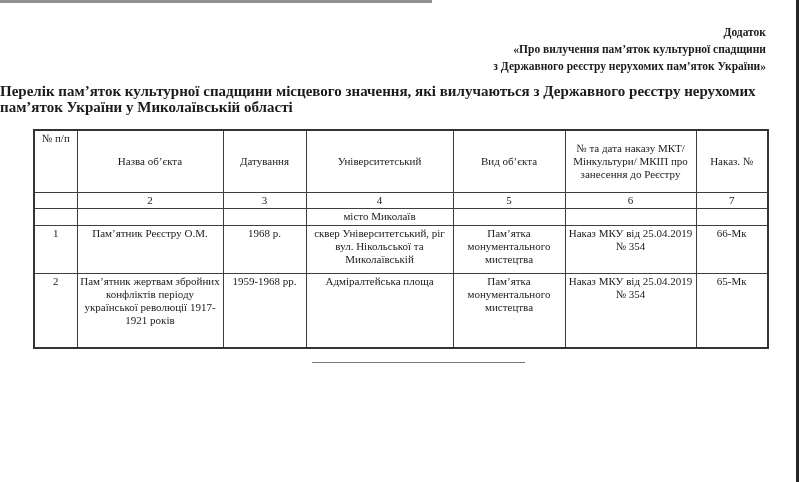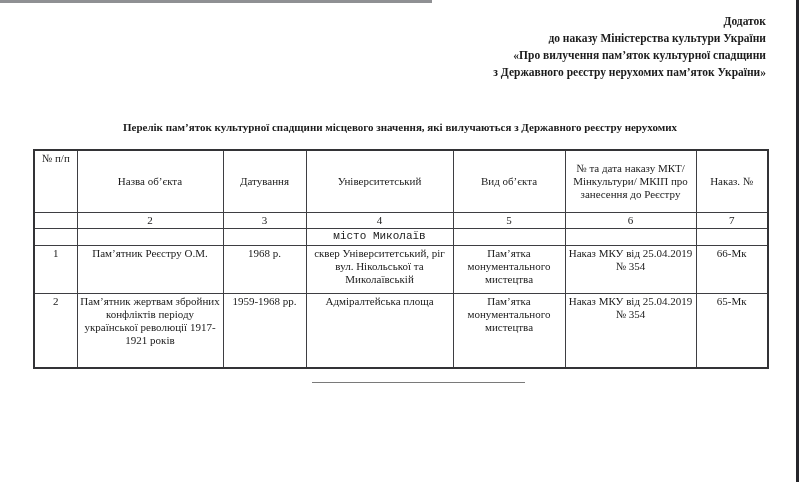--- a/index.html
+++ b/index.html
@@ -15,32 +15,31 @@
     position:absolute; top:0; left:0;
     width:432px; height:3px;
     background:#8f9093;
   }
   .scan-line-right {
     position:absolute; top:0; right:1px;
     width:3px; height:482px;
     background:#26262a;
   }
   .header-block {
-    padding-top:13px;
+    padding-top:24px;
     padding-right:34px;
     text-align:right;
     font-weight:bold;
     font-size:11.5px;
     line-height:17px;
   }
   .title {
-    margin-top:38px;
-    text-align:center;
+    margin-top:8px;
     font-weight:bold;
-    font-size:11px;
+    font-size:15px;
     line-height:16px;
   }
   table.monuments {
     border-collapse:collapse;
     table-layout:fixed;
     width:734px;
     margin:14px 0 0 33px;
     font-size:11px;
     line-height:13px;
     border:2px solid #333336;
@@ -50,48 +49,48 @@
     text-align:center;
     vertical-align:middle;
     padding:1px 2px;
     overflow:hidden;
     word-wrap:break-word;
   }
   tr.head   { height:62px; }
   tr.head td.top { vertical-align:top;margin-left:15px; }
   tr.numrow { height:16px; }
   tr.numrow td { padding:0 2px; }
-  tr.section { height:17px;font-family:Liberation Mono, monospace; }
+  tr.section { height:17px; }
   tr.datarow td { vertical-align:top; }
   tr.r1 { height:48px; }
   tr.r2 { height:75px; }
   .sign-line {
     margin:13px 0 0 312px;
     width:213px;
     height:1px;
     background:#7a7a7a;
   }
 </style>
 </head>
 <body>
 
 <div class="scan-line-top"></div>
 <div class="scan-line-right"></div>
 
 <div class="doc">
 
   <div class="header-block">
     <div>Додаток</div>
-    <div>до наказу Міністерства культури України</div>
     <div>«Про вилучення пам’яток культурної спадщини</div>
     <div>з Державного реєстру нерухомих пам’яток України»</div>
   </div>
 
   <div class="title">
     <div>Перелік пам’яток культурної спадщини місцевого значення, які вилучаються з Державного реєстру нерухомих</div>
+    <div>пам’яток України у Миколаївській області</div>
   </div>
 
   <table class="monuments">
     <colgroup>
       <col style="width:43px">
         <col style="width:146px">
         <col style="width:83px">
       <col style="width:147px">
         <col style="width:112px">
         <col style="width:131px">

